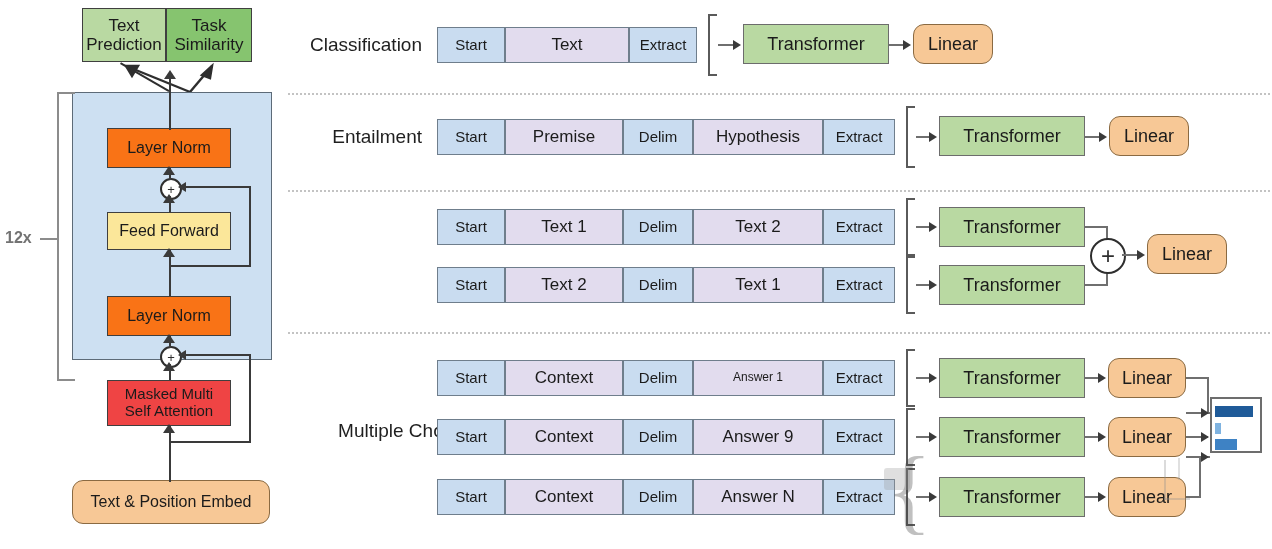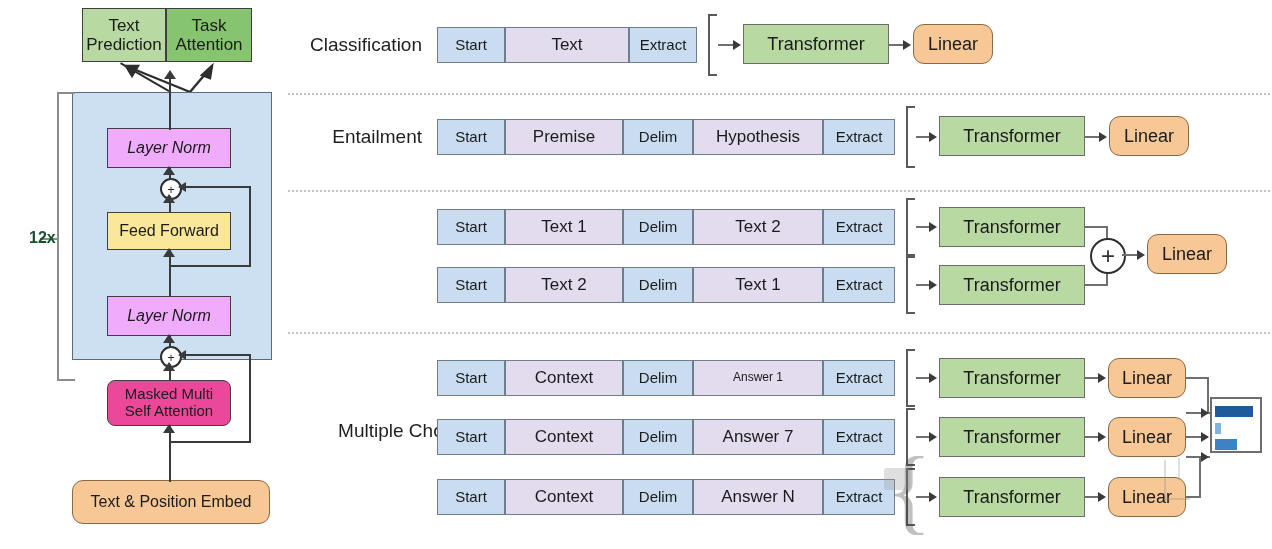--- a/index.html
+++ b/index.html
@@ -19,23 +19,23 @@
     border:1.5px solid #4a4a4a;
     display:flex;align-items:center;justify-content:center;
     text-align:center;
     line-height:1.12;
     color:#1b1b1b;
     white-space:pre-line;
   }
   .green-light{background:#b9d9a2;border-color:#3f3f3f;}
   .green-dark {background:#86c46f;border-color:#3f3f3f;}
   .green-tf   {background:#b9d9a2;border-color:#6c6c6c;text-align:center;}
-  .purple     {background:#f0abfc;border-color:#3f3f3f;font-style:italic;}
+  .purple     {background:#f97316;border-color:#3f3f3f;}
   .yellow     {background:#fbe79a;border-color:#3f3f3f;}
-  .pink       {background:#ec4899;border-color:#3f3f3f;border-radius:8px;}
+  .pink       {background:#ef4444;border-color:#3f3f3f;}
   .orange     {background:#f7c896;border-color:#8a6a42;border-radius:11px;}
   .bluebox    {background:#c9dcf0;border-color:#6f7e8c;}
   .lavender   {background:#e2dcee;border-color:#6f7e8c;}
   .blockbg    {background:#cde0f2;border:1.5px solid #5d6b78;}
 
   
   .vline{position:absolute;width:2px;background:#3a3a3a;}
   .hline{position:absolute;height:2px;background:#3a3a3a;}
   .thinv{position:absolute;width:1.6px;background:#6f6f6f;}
   .thinh{position:absolute;height:1.6px;background:#6f6f6f;}
@@ -74,21 +74,21 @@
     text-align:right;white-space:nowrap;
   }
 
   
   .dotsep{
     position:absolute;height:0;
     border-top:2px dotted #c3c3c3;
   }
 
   
-  .bracket-label{position:absolute;font-size:16px;font-weight:700;color:#14532d;margin-left:24px;}
+  .bracket-label{position:absolute;font-size:16px;font-weight:700;color:#737373;}
 
   
   .sqbr{position:absolute;}
   .sqbr .bv{position:absolute;width:2px;background:#5a5a5a;left:6px;top:0;bottom:0;}
   .sqbr .bt{position:absolute;height:2px;background:#5a5a5a;left:6px;width:9px;top:0;}
   .sqbr .bb{position:absolute;height:2px;background:#5a5a5a;left:6px;width:9px;bottom:0;}
 
   
   .curly{
     position:absolute;
@@ -108,21 +108,21 @@
   .ghost{position:absolute;opacity:.32;}
 </style>
 </head>
 <body>
 
 <div id="figure">
 
   <div class="box green-light" style="left:82px;top:8px;width:84px;height:54px;font-size:17px;">Text
 Prediction</div>
   <div class="box green-dark" style="left:166px;top:8px;width:86px;height:54px;font-size:17px;">Task
-Attention</div>
+Similarity</div>
 
   <div style="position:absolute;left:120px;top:64px;width:48px;height:26px;">
     <div style="position:absolute;left:0;top:0;width:56px;height:2px;background:#2e2e2e;
                 transform-origin:0 0;transform:rotate(-150deg) translate(-56px,0);"></div>
   </div>
   <svg style="position:absolute;left:60px;top:58px;width:220px;height:38px;" viewBox="0 0 220 38">
     <g stroke="#2e2e2e" stroke-width="2.4" fill="#2e2e2e">
       <line x1="130" y1="34" x2="66" y2="8"></line>
       <polygon points="66,8 78,8 72,18"></polygon>
       <line x1="130" y1="34" x2="152" y2="8"></line>
@@ -277,21 +277,21 @@
   <div class="thinh" style="left:916px;top:377px;width:16px;"></div>
   <div class="arrow-right" style="left:929px;top:373px;"></div>
   <div class="box green-tf" style="left:939px;top:358px;width:146px;height:40px;font-size:18px;">Transformer</div>
   <div class="thinh" style="left:1085px;top:377px;width:16px;"></div>
   <div class="arrow-right" style="left:1098px;top:373px;"></div>
   <div class="box orange" style="left:1108px;top:358px;width:78px;height:40px;font-size:18px;">Linear</div>
 
   <div class="box bluebox" style="left:437px;top:419px;width:68px;height:36px;font-size:15px;">Start</div>
   <div class="box lavender" style="left:505px;top:419px;width:118px;height:36px;font-size:17px;">Context</div>
   <div class="box bluebox" style="left:623px;top:419px;width:70px;height:36px;font-size:15px;">Delim</div>
-  <div class="box lavender" style="left:693px;top:419px;width:130px;height:36px;font-size:17px;">Answer 7</div>
+  <div class="box lavender" style="left:693px;top:419px;width:130px;height:36px;font-size:17px;">Answer 9</div>
   <div class="box bluebox" style="left:823px;top:419px;width:72px;height:36px;font-size:15px;">Extract</div>
 
   <div class="sqbr" style="left:900px;top:408px;width:16px;height:58px;">
     <div class="bv"></div>
       <div class="bt"></div>
       <div class="bb"></div>
   </div>
   <div class="thinh" style="left:916px;top:436px;width:16px;"></div>
   <div class="arrow-right" style="left:929px;top:432px;"></div>
   <div class="box green-tf" style="left:939px;top:417px;width:146px;height:40px;font-size:18px;">Transformer</div>

